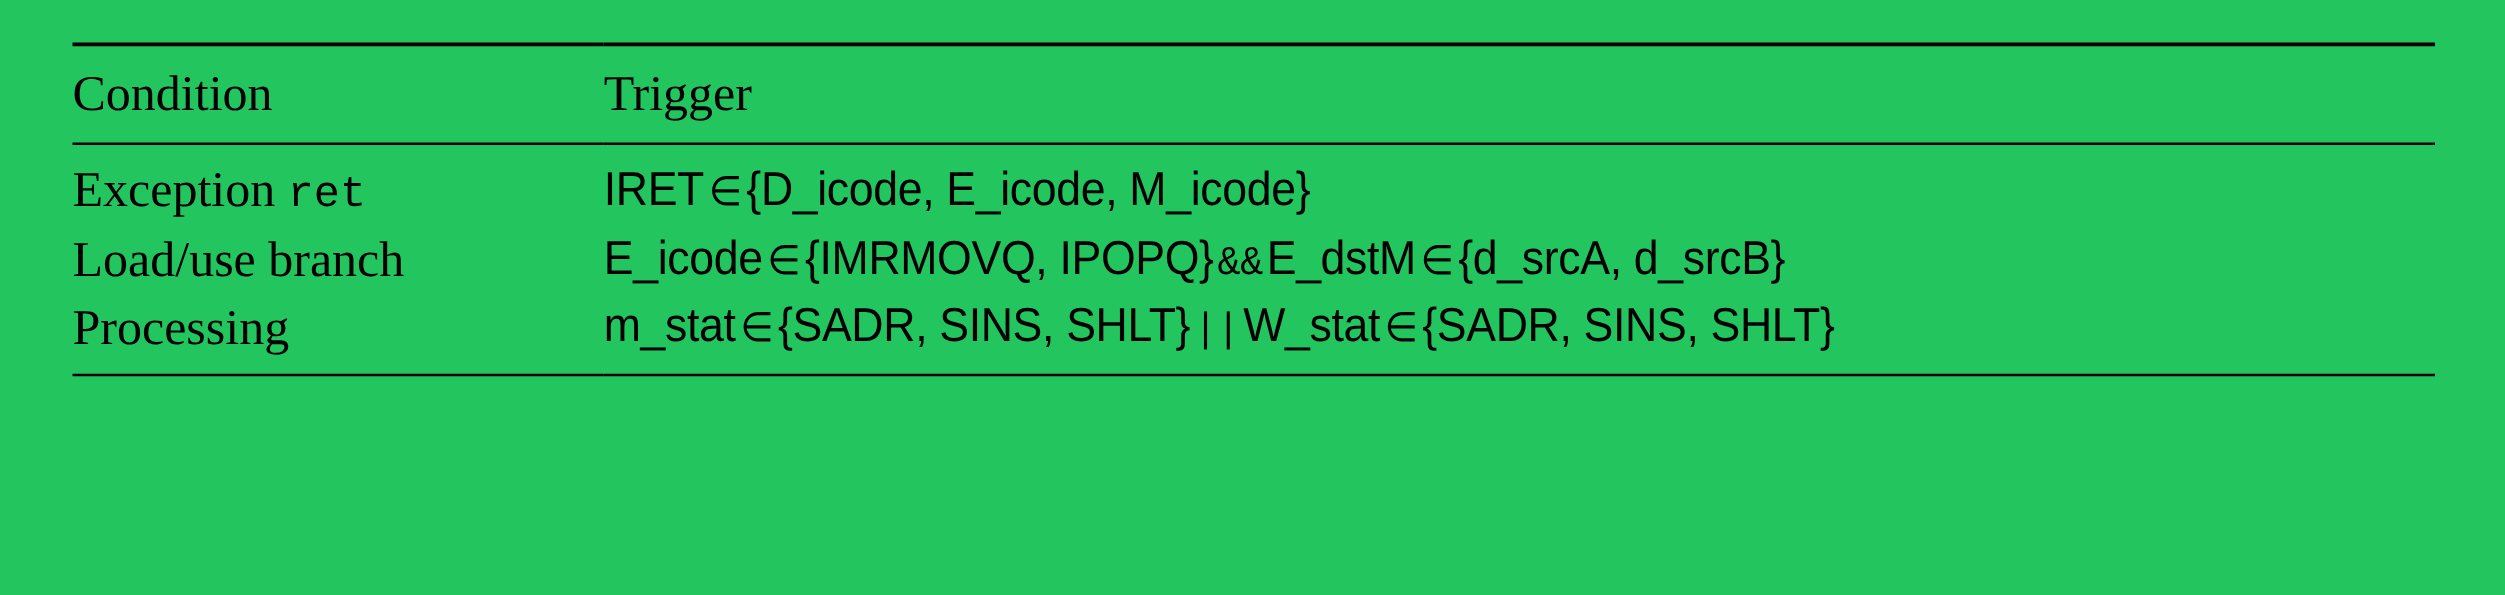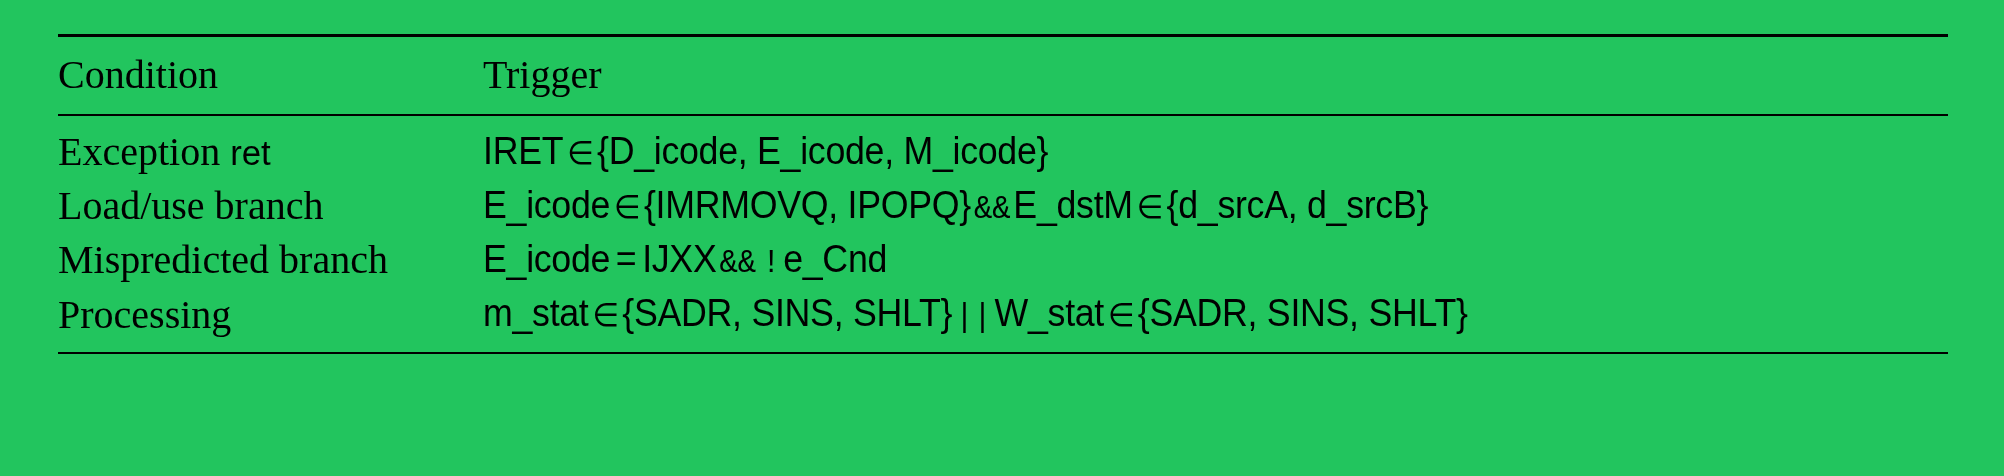--- a/index.html
+++ b/index.html
@@ -78,21 +78,21 @@
     white-space: nowrap;
     line-height: 1.18;
     letter-spacing: -0.3px;
     transform: scaleX(0.94);
     transform-origin: left center;
   }
   tbody tr.datarow:first-of-type td { padding-top: 12px; }
   tbody tr.datarow:last-of-type td { padding-bottom: 14px; }
 
   .mono {
-    font-family: Liberation Sans, sans-serif;
+    font-family: Liberation Mono, monospace;
     font-size: 0.87em;
   }
   .op {
     font-family: "Liberation Mono", monospace;
     font-size: 0.86em;
     padding: 0 0.10em;
   }
   .setin {
     font-family: "DejaVu Sans", sans-serif;
     font-size: 0.86em;
@@ -129,24 +129,20 @@
         <tr class="datarow">
           <td class="cond"><span>Exception </span><span class="mono">ret</span></td>
           <td class="trig"><span>IRET</span><span class="setin">∈</span><span>{D_icode, E_icode, M_icode}</span></td>
         </tr>
 
         <tr class="datarow">
           <td class="cond"><span>Load/use branch</span></td>
           <td class="trig"><span>E_icode</span><span class="setin">∈</span><span>{IMRMOVQ, IPOPQ}</span><span class="op">&amp;&amp;</span><span>E_dstM</span><span class="setin">∈</span><span>{d_srcA, d_srcB}</span></td>
         </tr>
 
-        <tr class="datarow">
-          <td class="cond"><span>Mispredicted branch</span></td>
-          <td class="trig"><span>E_icode</span><span class="eq">=</span><span>IJXX</span><span class="op">&amp;&amp;</span><span class="op">!</span><span>e_Cnd</span></td>
-        </tr>
 
         <tr class="datarow">
           <td class="cond"><span>Processing</span></td>
           <td class="trig"><span>m_stat</span><span class="setin">∈</span><span>{SADR, SINS, SHLT}</span><span class="op">||</span><span>W_stat</span><span class="setin">∈</span><span>{SADR, SINS, SHLT}</span></td>
         </tr>
 
       </tbody>
       <tfoot>
         <tr class="rule-bot">
           <td colspan="2"></td>

